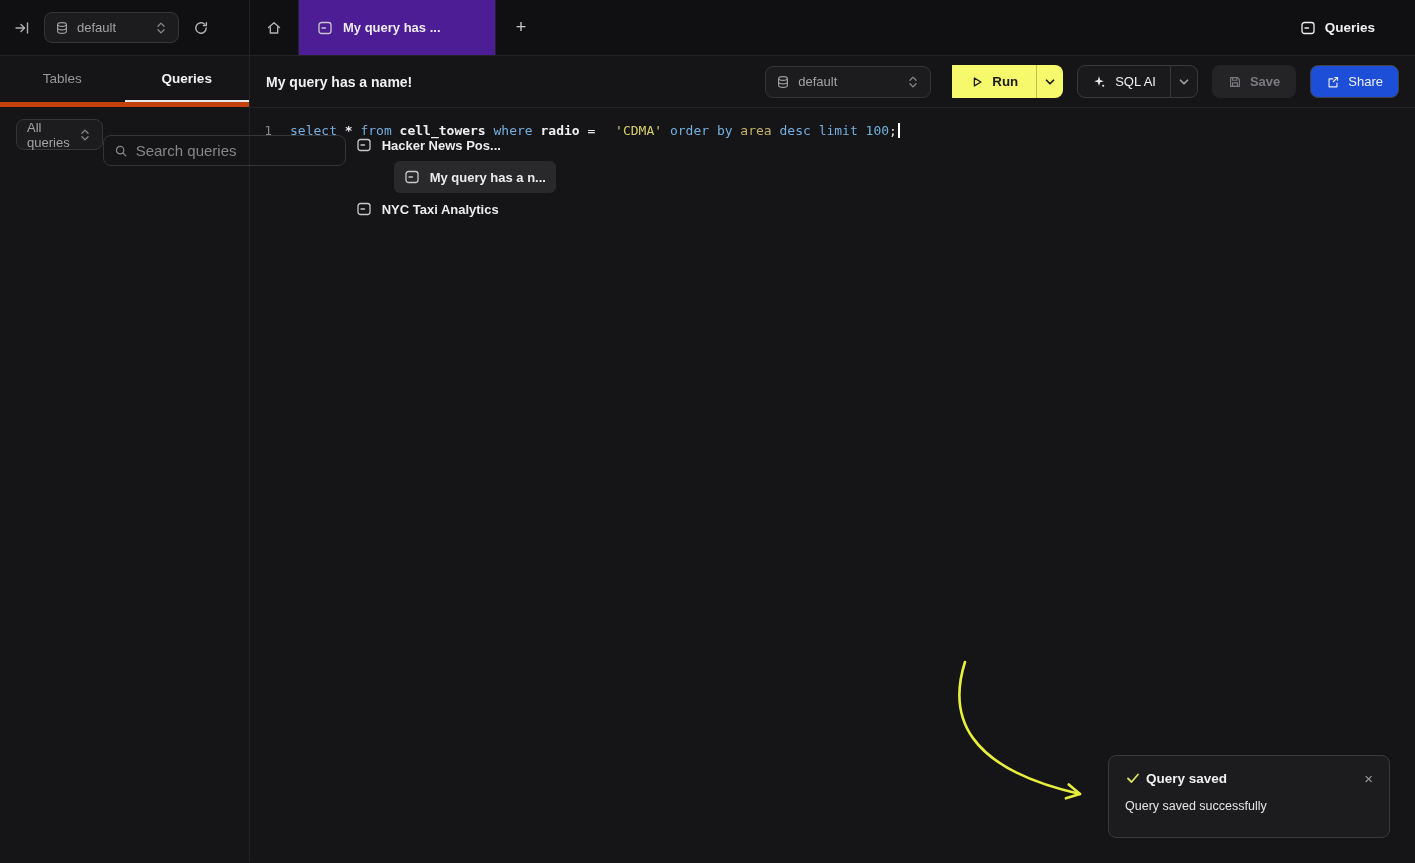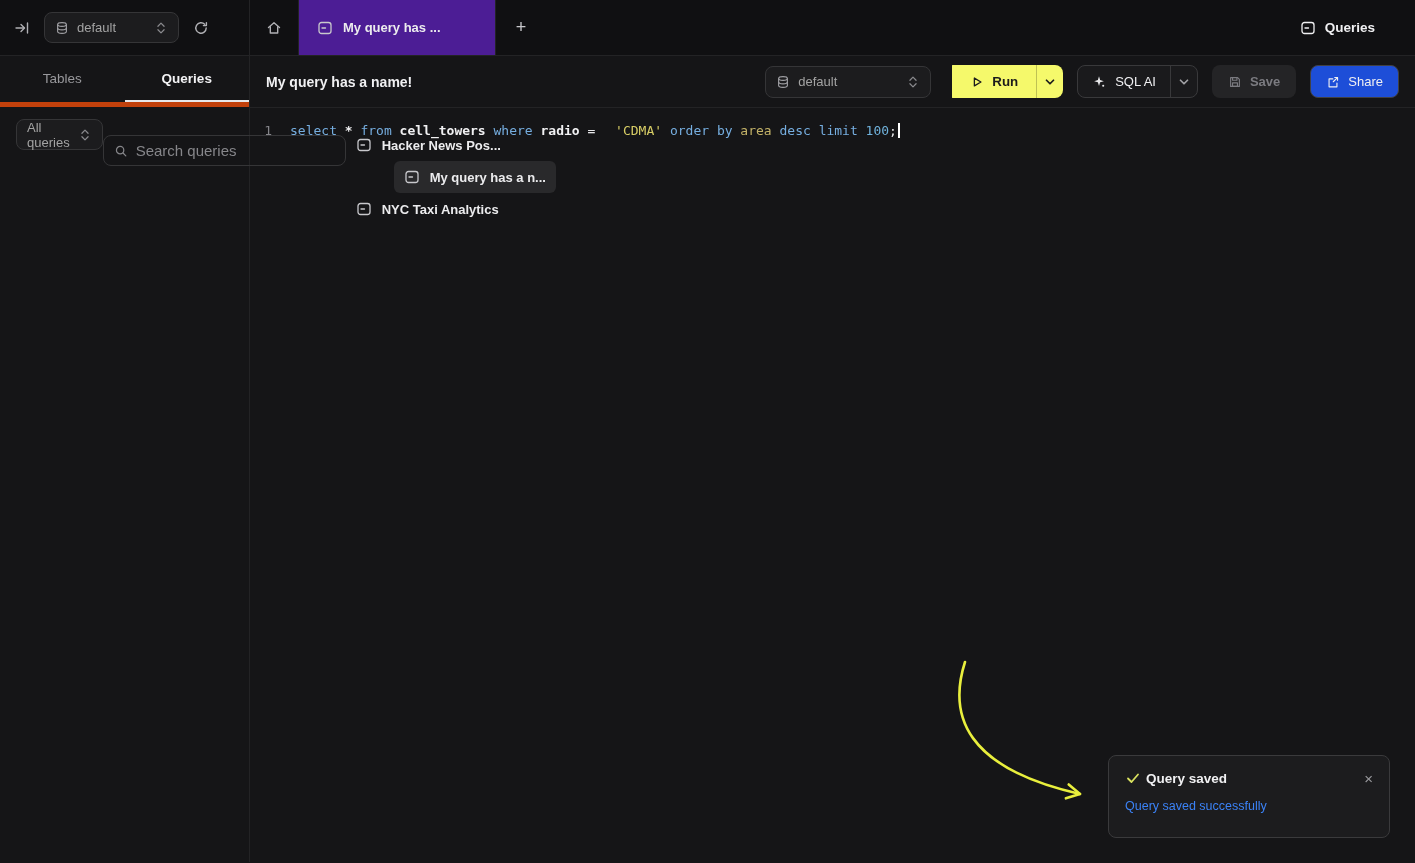--- a/index.html
+++ b/index.html
@@ -121,21 +121,21 @@
   .arrow { position: absolute; left: 930px; top: 650px; width: 170px; height: 160px; pointer-events: none; }
 
   
   .toast {
     position: absolute; right: 25px; bottom: 25px; width: 282px; min-height: 83px;
     background: #1c1c1e; border: 1px solid #3a3a3c; border-radius: 8px; padding: 14px 16px;
   }
   .toast-top { display: flex; align-items: center; gap: 5px; }
   .toast-title { font-size: 13.5px; font-weight: 700; color: #f0f0f2; flex: 1; }
   .toast-close { background: none; border: none; color: #9a9a9e; font-size: 15px; cursor: pointer; line-height: 1; }
-  .toast-msg { margin-top: 13px; color: #3b82f6; font-size: 12.5px; }
+  .toast-msg { margin-top: 13px; color: #e5e5e5; font-size: 12.5px; }
   .check-icon { color: #d9e15f; }
 </style>
 </head>
 <body>
 
 <div class="topbar">
   <div class="topbar-left">
     <button class="icon-btn">
       <span class="icon">
         <svg viewBox="0 0 16 16" fill="none" stroke="currentColor" stroke-width="1.4" stroke-linecap="round" stroke-linejoin="round">

